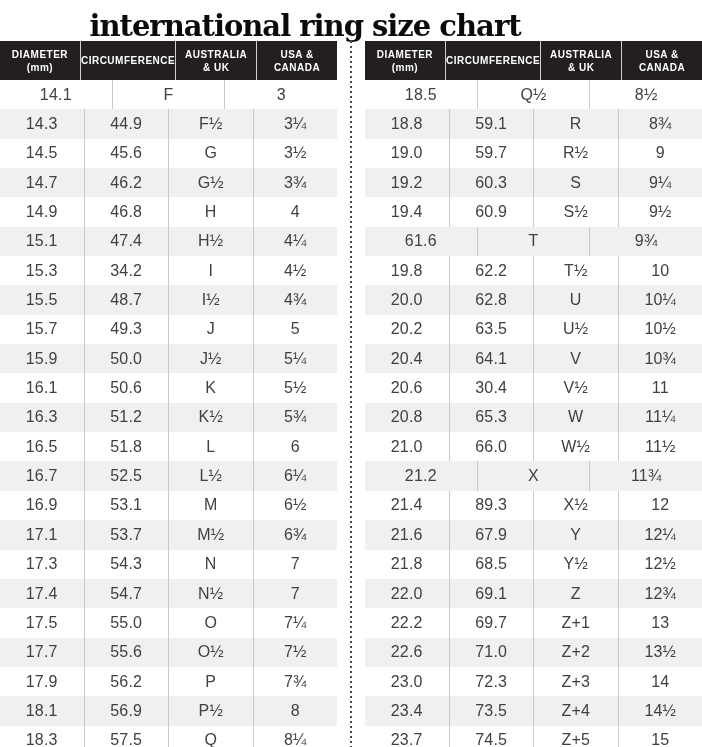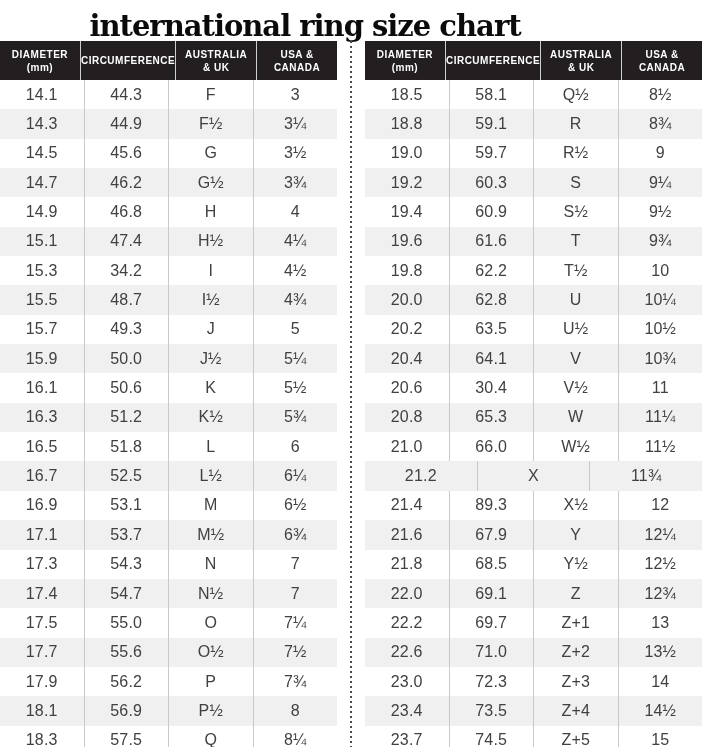--- a/index.html
+++ b/index.html
@@ -122,21 +122,20 @@
             <div>&amp; UK</div>
           </div>
           <div class="th">
             <div>USA &amp;</div>
             <div>CANADA</div>
           </div>
         </div>
       <div class="tbody">
           <div class="row">
             <div class="cell">14.1</div>
-            <div class="cell">44.3</div>
             <div class="cell">F</div>
             <div class="cell">3</div>
           </div>
           <div class="row">
             <div class="cell">14.3</div>
             <div class="cell">44.9</div>
             <div class="cell">F½</div>
             <div class="cell">3¼</div>
           </div>
           <div class="row">
@@ -284,21 +283,20 @@
             <div>&amp; UK</div>
           </div>
           <div class="th">
             <div>USA &amp;</div>
             <div>CANADA</div>
           </div>
         </div>
       <div class="tbody">
           <div class="row">
             <div class="cell">18.5</div>
-            <div class="cell">58.1</div>
             <div class="cell">Q½</div>
             <div class="cell">8½</div>
           </div>
           <div class="row">
             <div class="cell">18.8</div>
             <div class="cell">59.1</div>
             <div class="cell">R</div>
             <div class="cell">8¾</div>
           </div>
           <div class="row">
@@ -313,21 +311,20 @@
             <div class="cell">S</div>
             <div class="cell">9¼</div>
           </div>
           <div class="row">
             <div class="cell">19.4</div>
             <div class="cell">60.9</div>
             <div class="cell">S½</div>
             <div class="cell">9½</div>
           </div>
           <div class="row">
-            <div class="cell">19.6</div>
             <div class="cell">61.6</div>
             <div class="cell">T</div>
             <div class="cell">9¾</div>
           </div>
           <div class="row">
             <div class="cell">19.8</div>
             <div class="cell">62.2</div>
             <div class="cell">T½</div>
             <div class="cell">10</div>
           </div>

